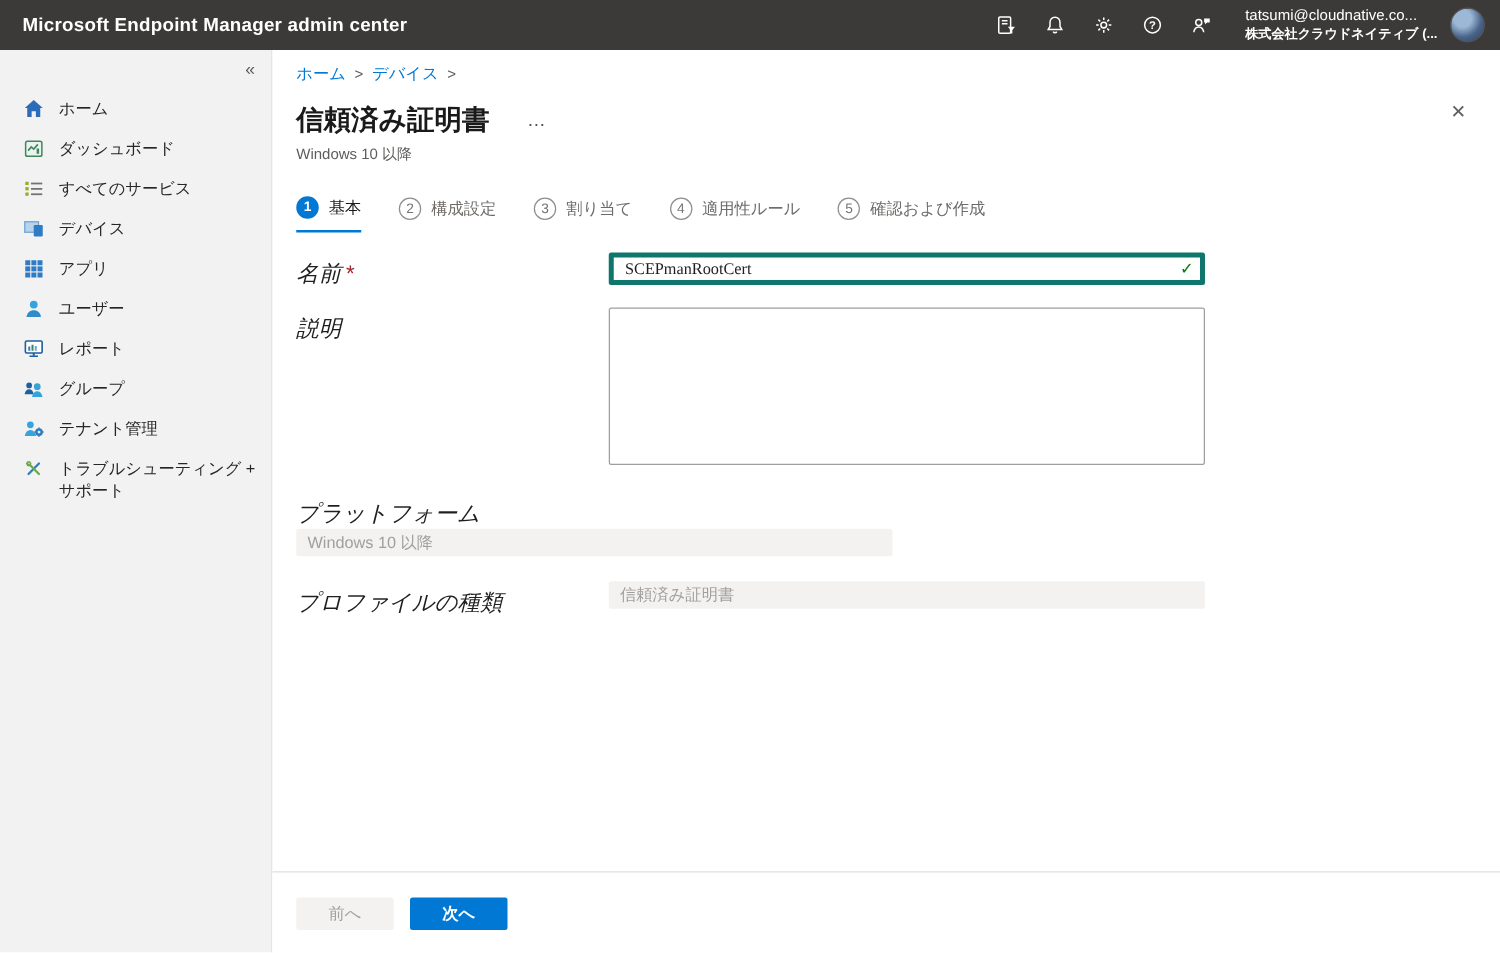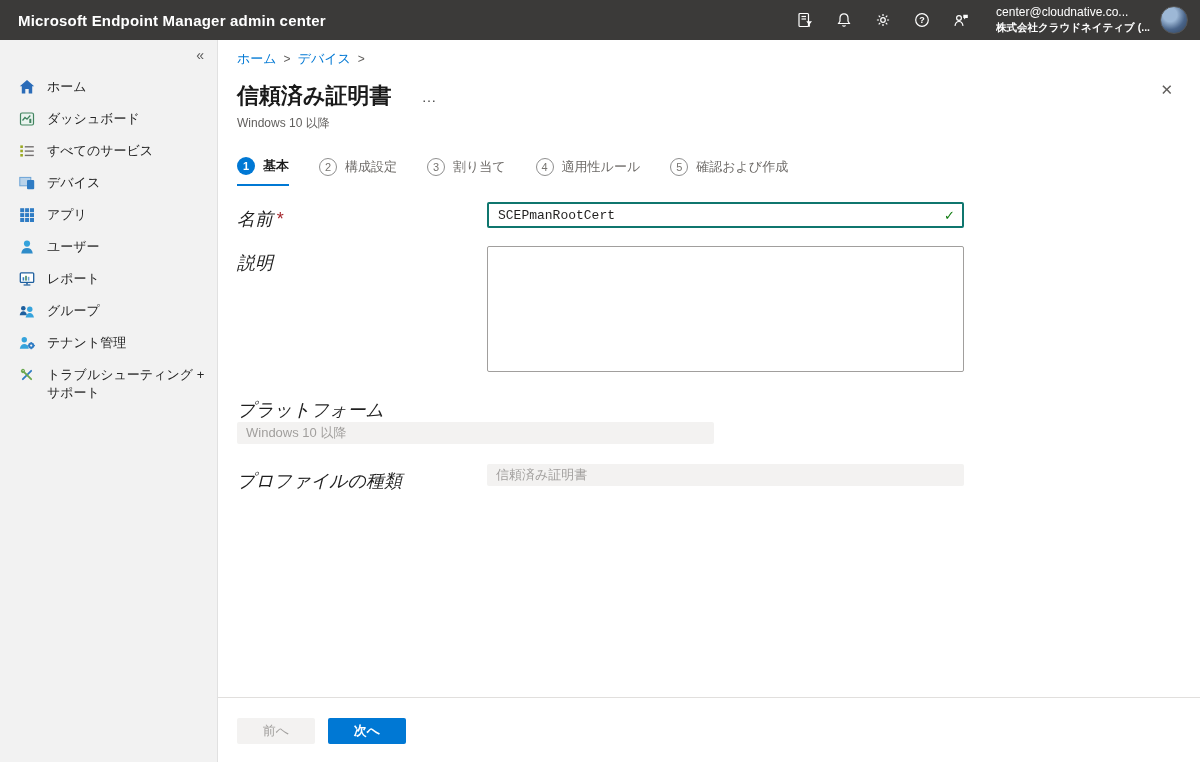--- a/index.html
+++ b/index.html
@@ -72,35 +72,35 @@
   
   .steps { margin-top: 25px; display: flex; gap: 30px; }
   .step { display: flex; align-items: center; gap: 8px; padding-bottom: 9px; cursor: pointer; }
   .step-circle {
     width: 18px; height: 18px; border-radius: 50%; flex: none;
     display: flex; align-items: center; justify-content: center; font-size: 11px;
   }
   .step.active .step-circle { background: #0078d4; color: #fff; font-weight: 700; }
   .step:not(.active) .step-circle { border: 1px solid #8f8f8f; color: #767470; }
   .step-label { font-size: 13px; color: #6e6b68; }
-  .step.active .step-label { color: #1a1a1a; font-weight: 700; text-align: right; }
+  .step.active .step-label { color: #1a1a1a; font-weight: 400; text-align: right; }
   .step.active { border-bottom: 2px solid #0078d4; }
 
   
   .form { margin-top: 16px; }
   .form-row { display: flex; align-items: flex-start; }
   .form-label { width: 250px; flex: none; font-size: 18px; color: #1f1f1f; padding-top: 5px; font-style: italic; }
   .required-mark { color: #a4262c; margin-left: 3px; }
   .field-col { width: 477px; flex: none; }
 
   .input-wrap { position: relative; }
   .text-input {
-    width: 100%; height: 26px; border: 2px solid #0f766e; border-radius: 2px;
+    width: 100%; height: 26px; border: 4px solid #0f766e; border-radius: 2px;
     padding: 0 28px 0 9px; font-size: 13px; color: #201f1e;
-    font-family: Liberation Mono, monospace; outline: none; background: #fff;
+    font-family: Liberation Serif, serif; outline: none; background: #fff;
   }
   .valid-check {
     position: absolute; right: 9px; top: 50%; transform: translateY(-50%);
     color: #107c10; font-size: 13px; pointer-events: none;
   }
   .row-name { margin-bottom: 15px; }
   .textarea {
     width: 100%; height: 126px; border: 1px solid #a19f9d; border-radius: 2px;
     resize: none; outline: none; padding: 6px 9px; font-size: 13px;
     font-family: "Liberation Sans", "DejaVu Sans", sans-serif;
@@ -165,21 +165,21 @@
 
     <button class="tb-icon">
       <svg width="18" height="18" viewBox="0 0 18 18" fill="none" stroke="#fff" stroke-width="1.2">
         <circle cx="7" cy="7" r="2.4"></circle>
         <path d="M3 14.8 c0.4 -2.8 2 -4.3 4 -4.3 s3.6 1.5 4 4.3"></path>
         <path d="M11.3 3.8 h4.5 v3.2 h-2.2 l-1.5 1.5 v-1.5 h-0.8 z" fill="#fff" stroke="none"></path>
       </svg>
     </button>
 
     <div class="user-block">
-      <div class="user-email">center@cloudnative.co...</div>
+      <div class="user-email">tatsumi@cloudnative.co...</div>
       <div class="user-org">株式会社クラウドネイティブ (...</div>
     </div>
     <div class="avatar"></div>
   </div>
 </header>
 
 <div class="shell">
 
   <nav class="sidebar">
     <button class="collapse-btn">«</button>

